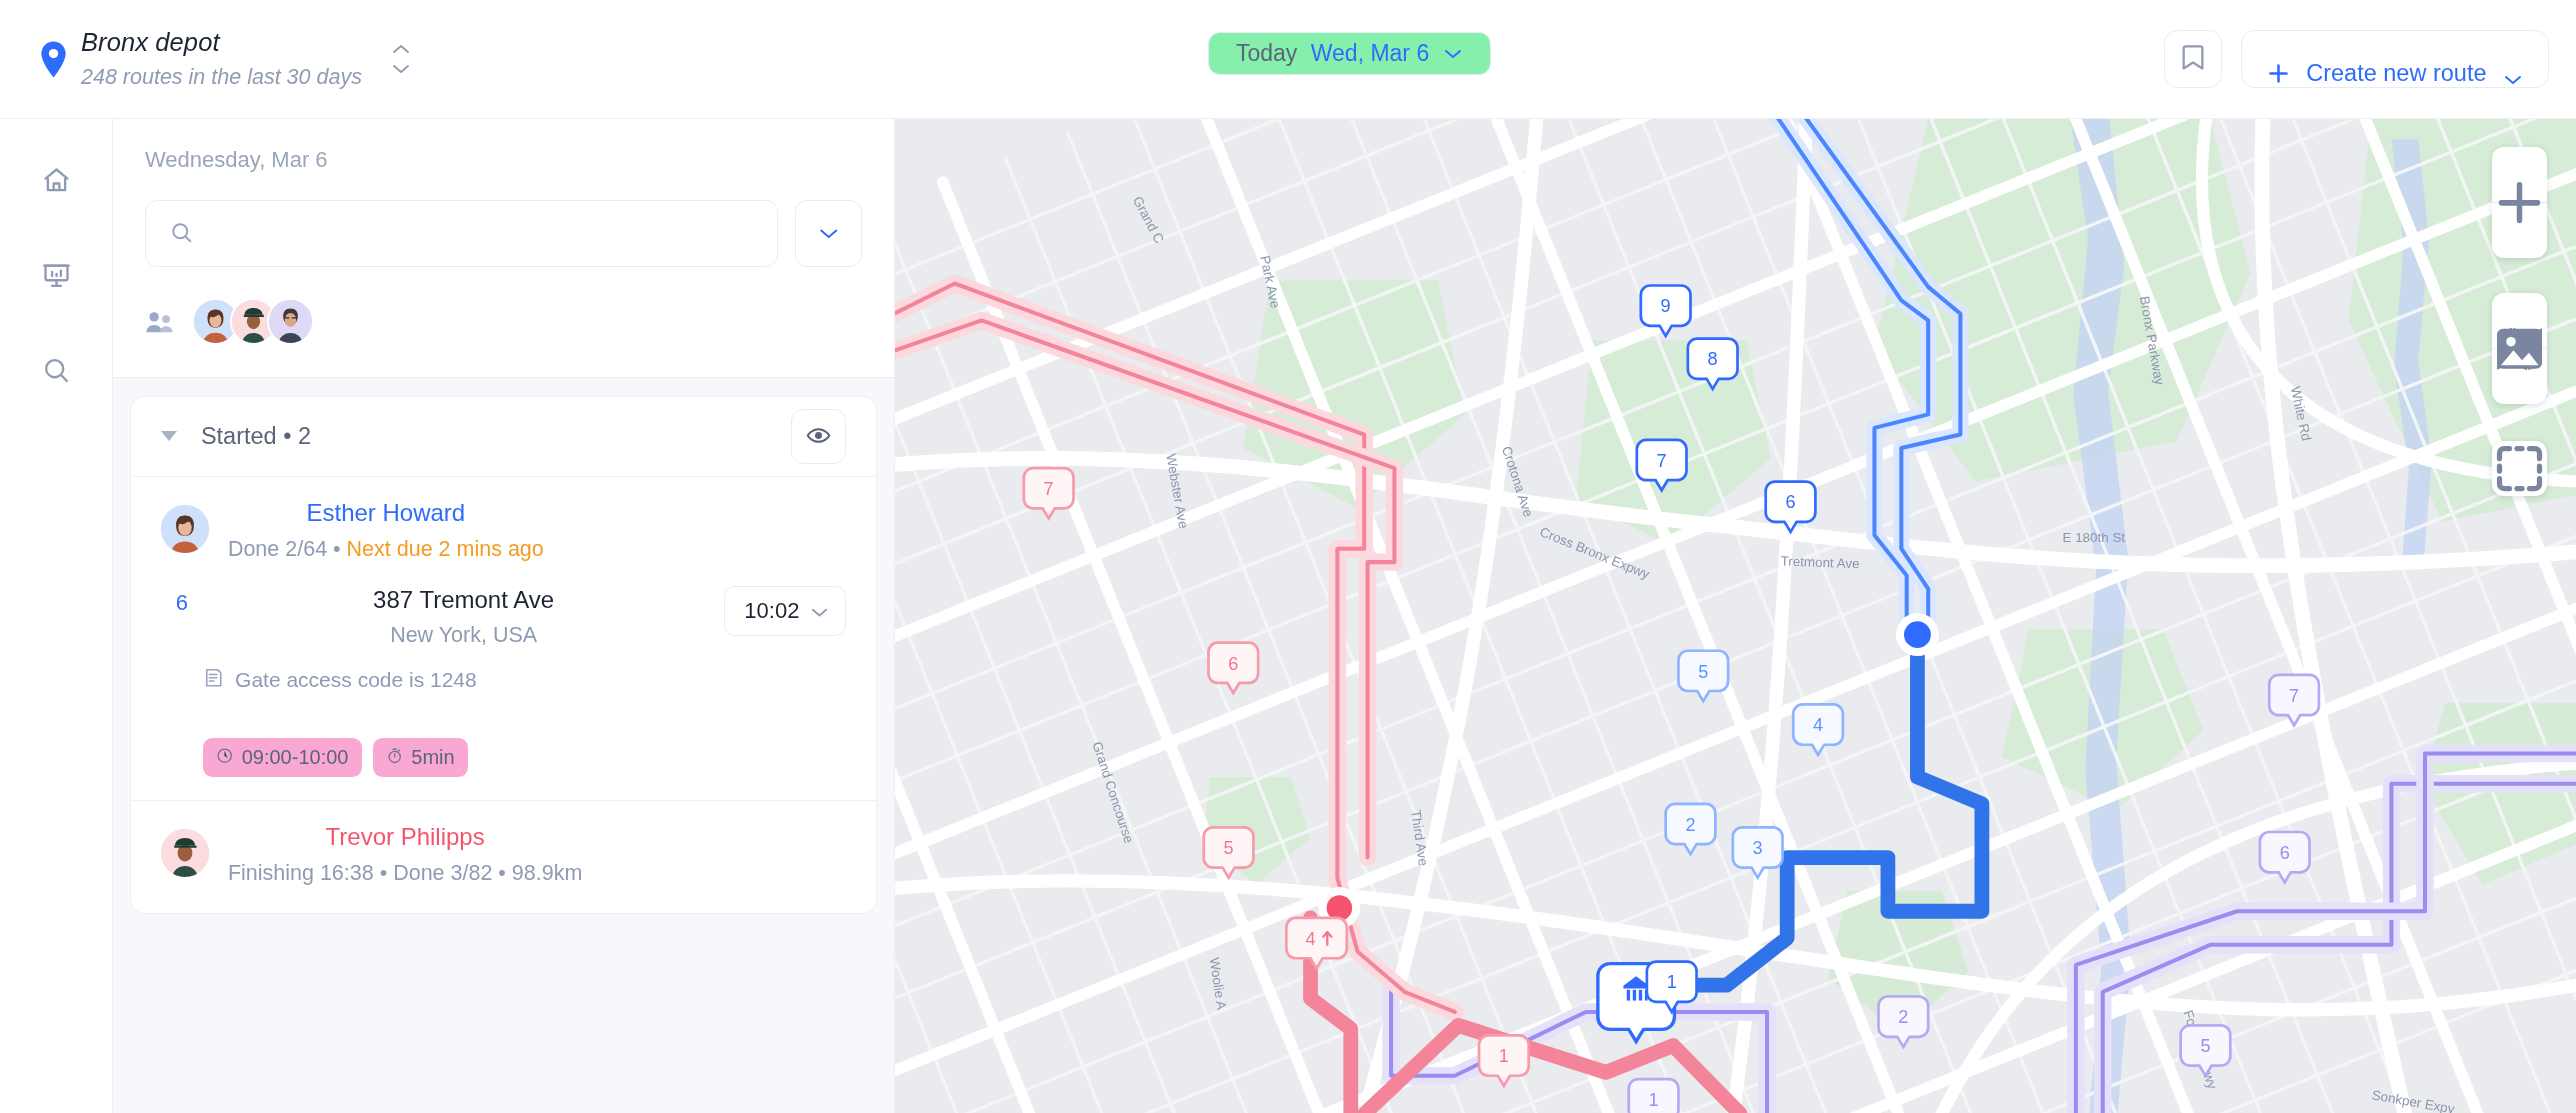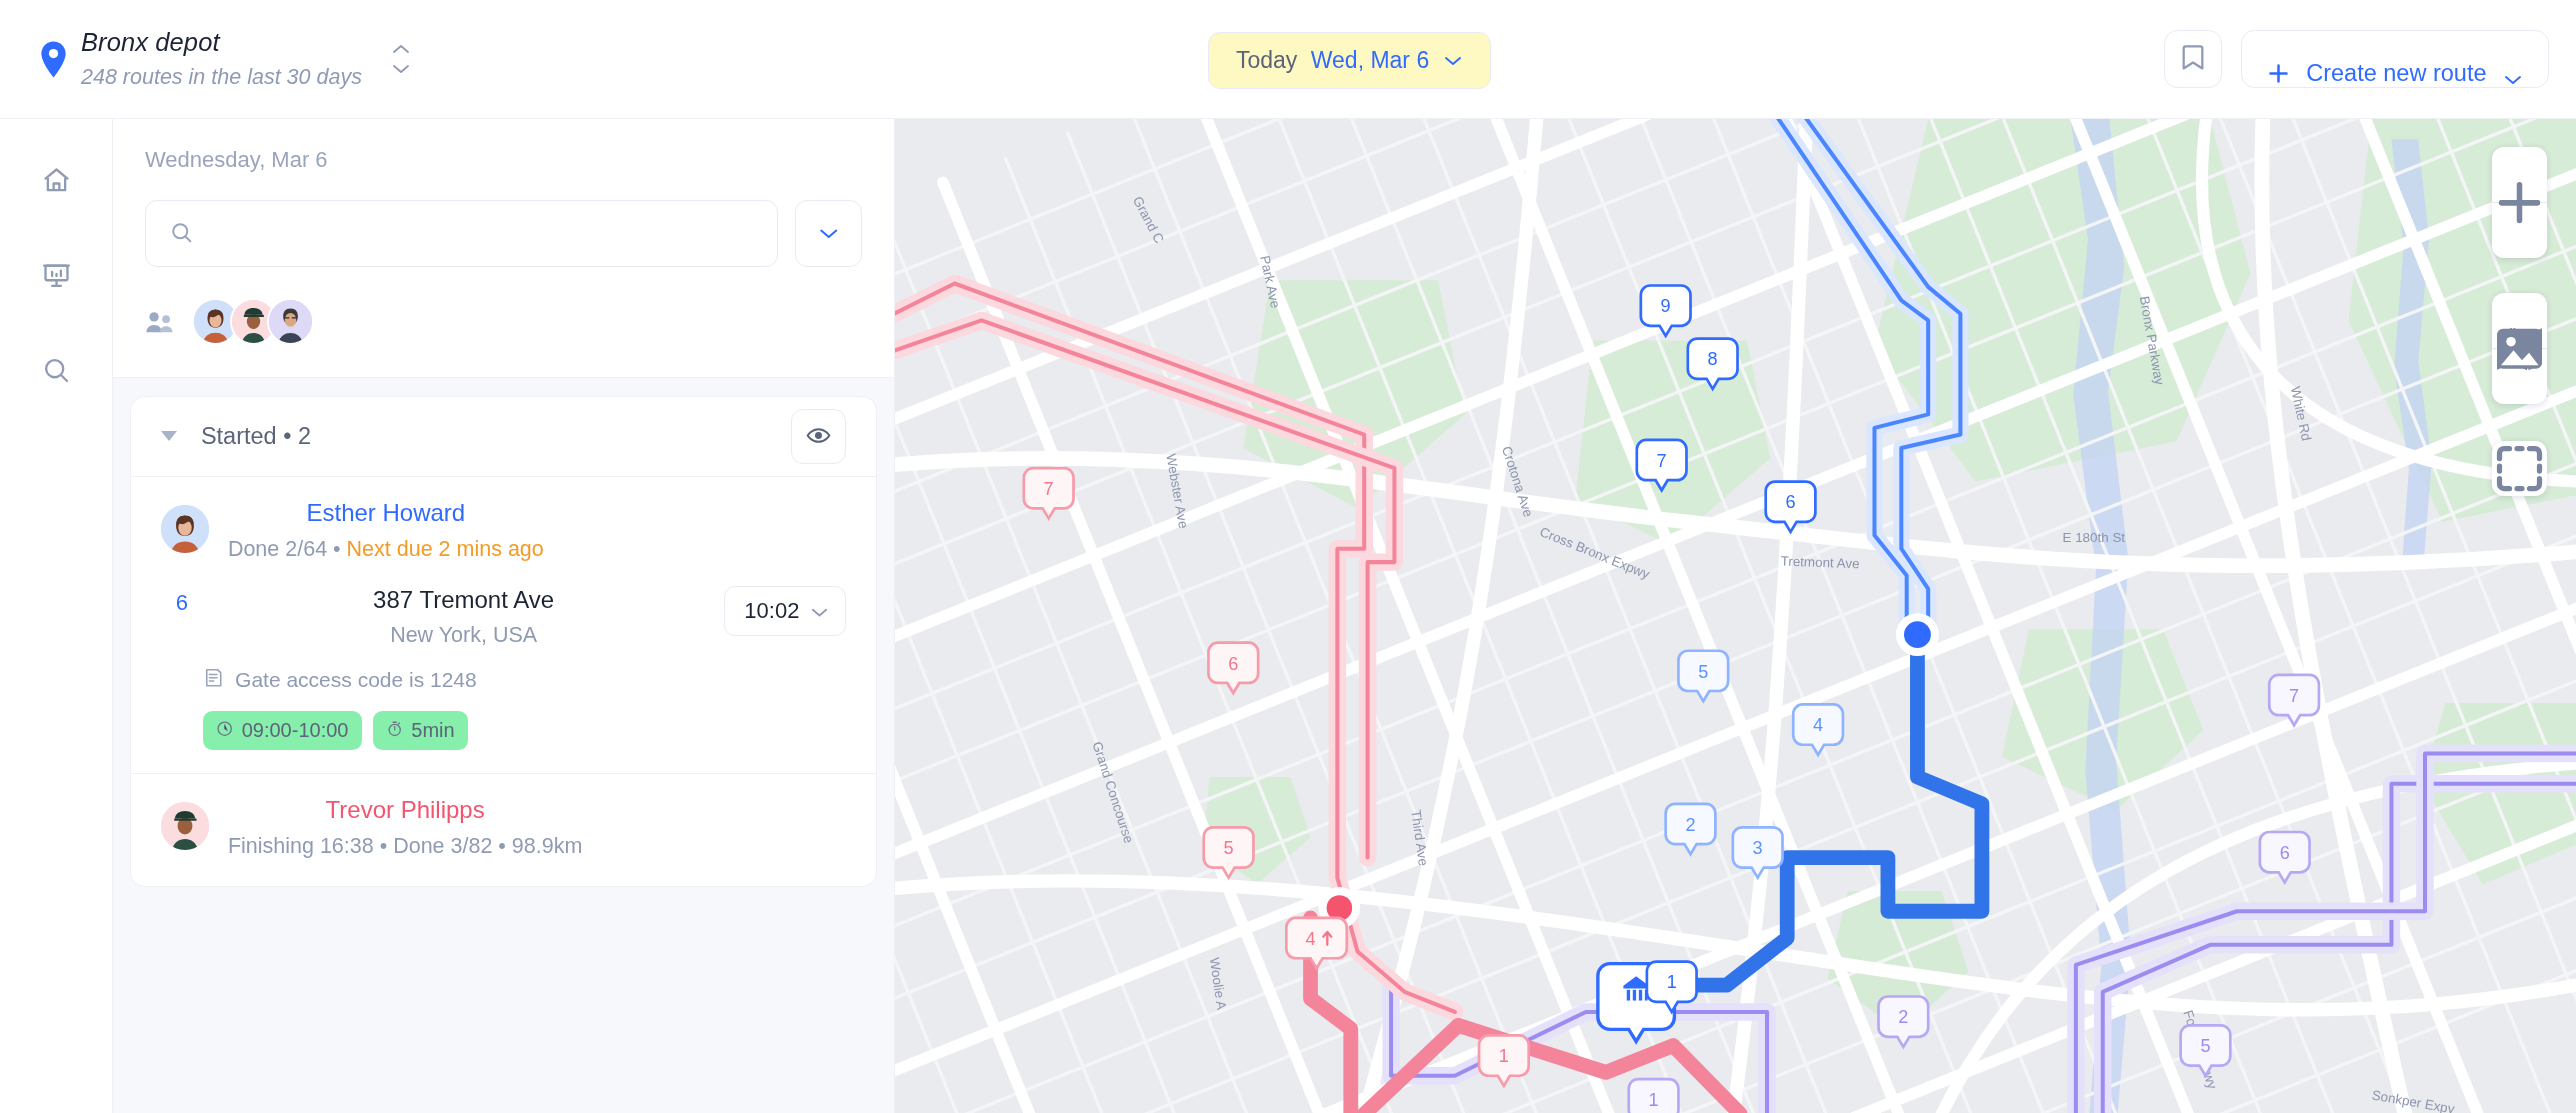--- a/index.html
+++ b/index.html
@@ -20,24 +20,24 @@
     position: relative;
   }
   .depot-pin { margin-left: 32px; width: 42px; display:flex; align-items:center; justify-content:center; }
   .depot-text { margin-left: 7px; font-style: italic; }
   .depot-title { font-size: 25.5px; color: #1d2433; font-weight: 400; letter-spacing: 0.1px; }
   .depot-sub { font-size: 21.5px; color: #8f9bb3; margin-top: 8px; }
   .depot-switch { margin-left: 29.5px; display:flex; flex-direction:column; gap:4.7px; align-items:center; cursor:pointer; }
 
   .date-pill {
     position:absolute; left: 1208px; top: 32px;
-    height: 57px; padding: 0 27px;
+    height: 43px; padding: 0 27px;
     border: 1.3px solid #e8ebf3; border-radius: 12px;
     display: flex; align-items: center; gap: 13.4px;
-    background:#fef9c3; cursor: pointer;
+    background:#86efac; cursor: pointer;
   }
   .date-today { font-size: 23px; color: #5b6478; }
   .date-value { font-size: 23px; color: #2f6bff; font-weight: 500; }
 
   .topright { position:absolute; right: 27px; top: 29.5px; display:flex; align-items:center; gap: 19px; }
   .icon-btn {
     width: 58px; height: 58px; border:1.3px solid #e8ebf3; border-radius: 13.4px;
     display:flex; align-items:center; justify-content:center; background:#fff; cursor:pointer;
   }
   .create-btn {
@@ -100,21 +100,21 @@
   .route-meta { font-size: 21.5px; color:#8f9bb3; margin-top: 10.7px; }
   .route-alert { color:#f59a23; }
 
   .stop { display:flex; padding: 24px 0 0 0; }
   .stop-num { width: 42px; font-size: 22px; color:#2f6bff; flex:none; padding-top: 4px; }
   .stop-main { flex:1; }
   .stop-addr { font-size: 24px; color:#1d2433; font-weight:500; }
   .stop-city { font-size: 21.5px; color:#8f9bb3; margin-top: 9.4px; }
   .stop-note { display:flex; align-items:center; gap:10.7px; margin-top: 19px; font-size:21px; color:#8f9bb3; }
   .chips { display:flex; gap: 10.7px; margin-top: 17.4px; padding-bottom: 23px; }
-  .chip { background:#86efac; border-radius:9.4px; height:39px; padding:0 13.4px; display:flex; align-items:center; gap:8px; font-size:20px; color:#5b6478; }
+  .chip { background:#f9a8d4; border-radius:9.4px; height:39px; padding:0 13.4px; display:flex; align-items:center; gap:8px; font-size:20px; color:#5b6478;margin-top:27px; }
   .time-pill {
     margin-left:auto; height: 50px; padding: 0 16px 0 19px; border:1.3px solid #e8ebf3; border-radius:10.7px;
     display:flex; align-items:center; gap:10.7px; font-size:22px; color:#1d2433; background:#fff; cursor:pointer; flex:none;
   }
 
   
   .map { flex:1; position:relative; overflow:hidden; background:#eceef1; }
   .map svg { position:absolute; inset:0; width:100%; height:100%; }
   .mapctl { position:absolute; right: 29.5px; display:flex; flex-direction:column; background:#fff; border-radius:12px; box-shadow:0 1.3px 6.7px rgba(30,40,70,.14); overflow:hidden; }
   .mapctl-btn { width: 55px; height: 55px; display:flex; align-items:center; justify-content:center; cursor:pointer; }

